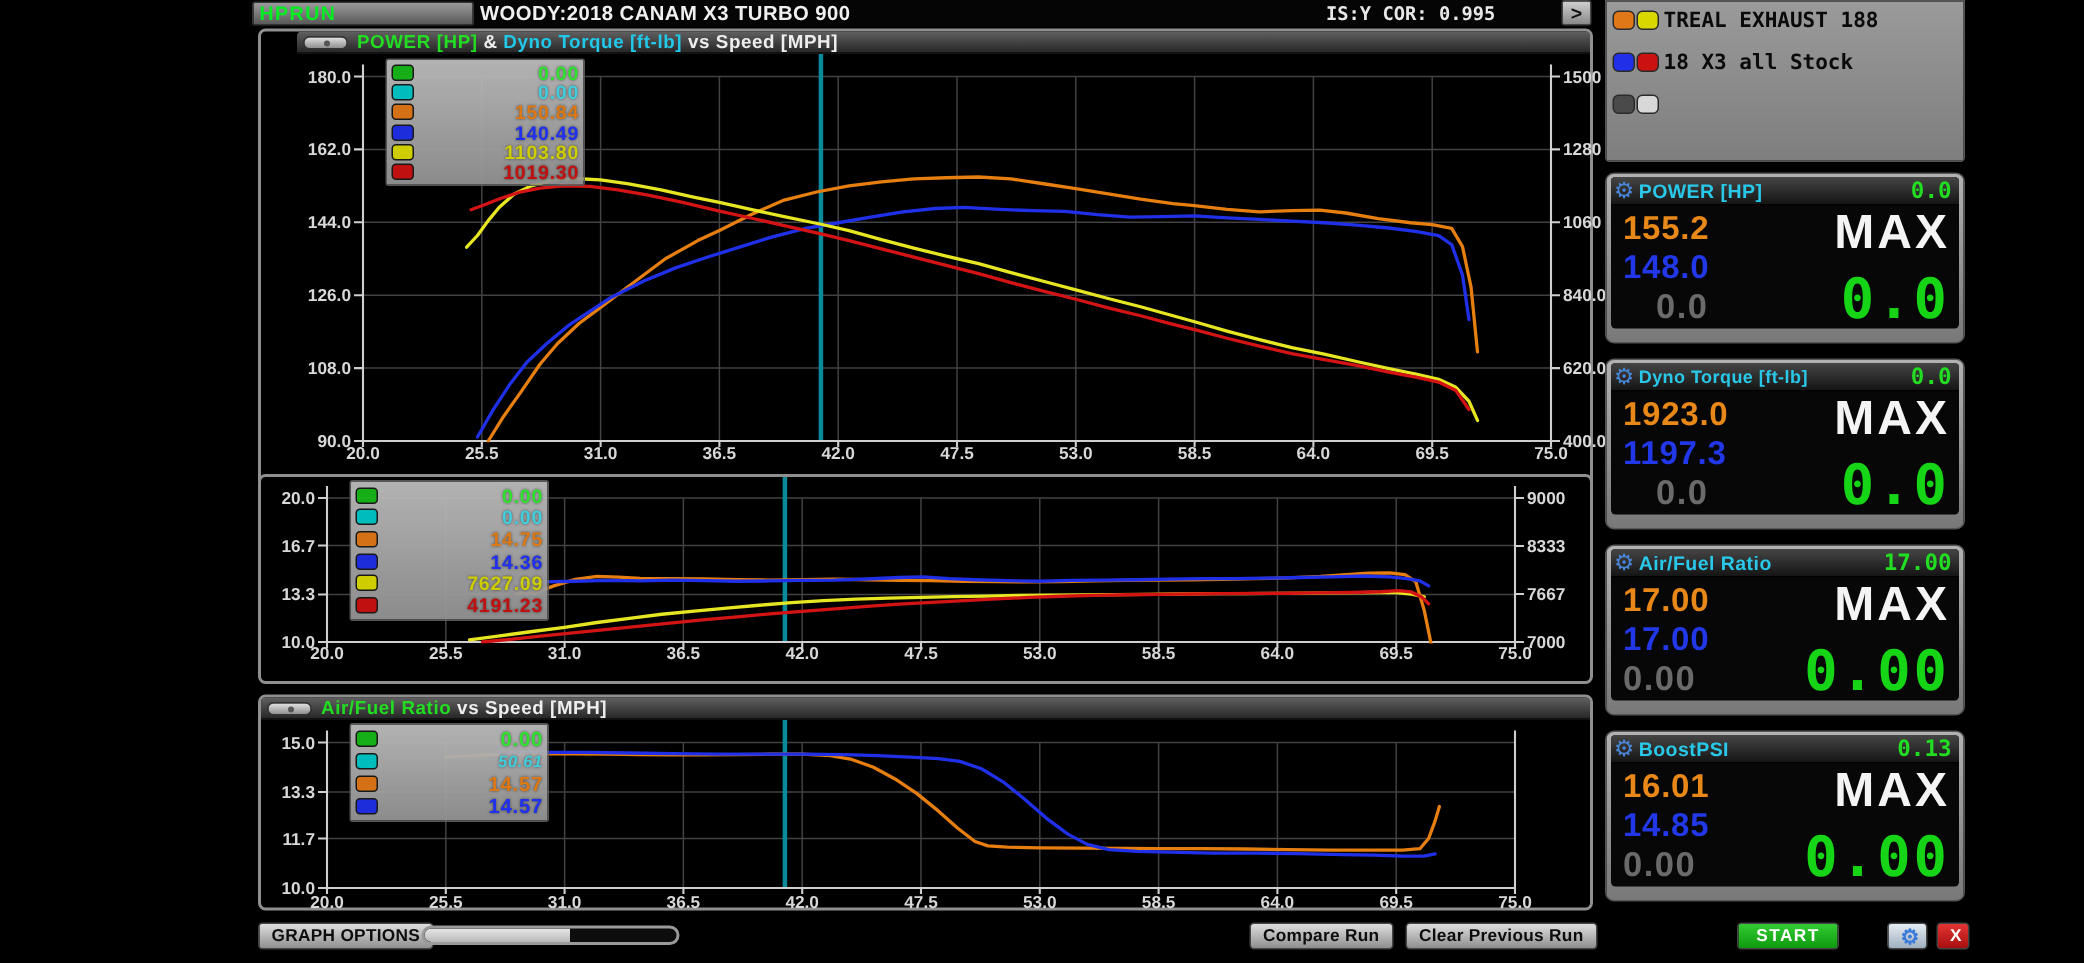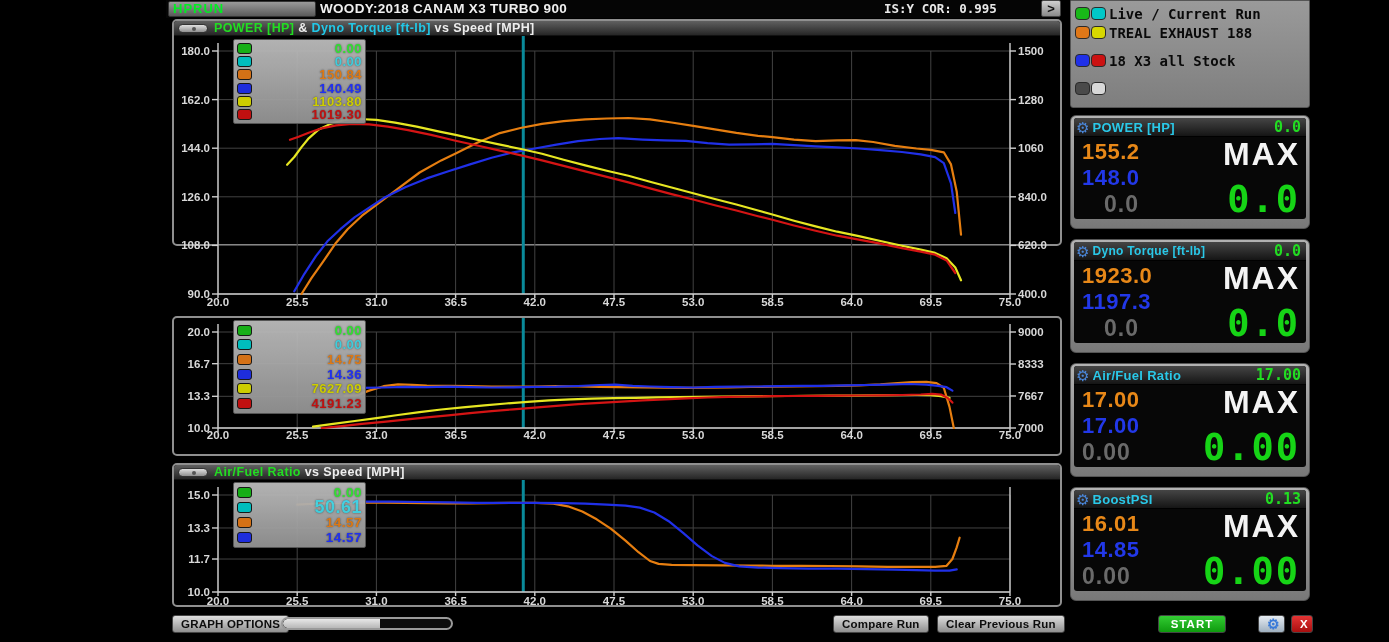--- a/index.html
+++ b/index.html
@@ -89,21 +89,21 @@
 
 <div id="app">
 
   <div class="hdr">
     <div class="app-badge">HPRUN</div>
     <div class="run-title">WOODY:2018 CANAM X3 TURBO 900</div>
     <div class="cor">IS:Y COR: 0.995</div>
     <div class="expand-btn">&gt;</div>
   </div>
 
-  <div class="panel" style="top:19px;height:227px;">
+  <div class="panel" style="top:19px;height:376px;padding-left:24px;">
     <div class="panel-titlebar">
       <div class="collapse-pill"></div>
       <div class="panel-title"><span style="color: rgb(34, 221, 34);">POWER [HP]</span><span style="color: rgb(238, 238, 238);"> &amp; </span><span style="color: rgb(34, 200, 232);">Dyno Torque [ft-lb]</span><span style="color: rgb(238, 238, 238);"> vs Speed [MPH]</span></div>
     </div>
     <div class="chart-body">
         <svg viewBox="0 0 886 275" width="886" height="275">
           <defs>
             <clipPath id="clip0">
               <rect x="44" y="0" width="792" height="259"></rect>
             </clipPath>
@@ -372,40 +372,35 @@
           <polyline points="123.2,24.7 144.8,23.5 166.4,22.8 188.0,22.4 209.6,22.6 231.2,22.8 252.8,23.1 274.4,23.3 296.0,23.3 317.6,23.1 339.2,22.8 360.8,22.8 379.5,23.7 393.9,26.3 408.3,31.5 422.7,39.3 437.1,48.9 451.5,60.6 464.5,72.2 476.0,81.0 484.6,83.9 497.6,84.8 519.2,85.2 548.0,85.4 576.8,85.6 598.4,85.8 627.2,85.8 656.0,86.0 684.8,86.4 713.6,86.8 742.4,86.8 761.1,86.8 772.6,85.8 778.4,79.0 782.7,67.4 785.6,57.7" fill="none" stroke="#e67e10" stroke-width="2.2" stroke-linejoin="round" stroke-linecap="round" clip-path="url(#clip2)"></polyline>
           <polyline points="159.2,22.0 188.0,21.6 216.8,21.6 245.6,22.0 274.4,22.4 303.2,22.8 332.0,22.8 360.8,22.8 389.6,23.1 411.2,23.7 432.8,24.7 451.5,25.7 465.9,27.6 480.3,32.5 494.7,41.2 509.1,52.8 523.5,65.4 537.9,76.1 550.9,82.9 565.3,86.4 584.0,87.6 605.6,88.1 634.4,88.7 663.2,88.7 692.0,89.1 720.8,89.7 742.4,90.1 761.1,90.7 775.5,90.7 782.7,89.3" fill="none" stroke="#2030e8" stroke-width="2.2" stroke-linejoin="round" stroke-linecap="round" clip-path="url(#clip2)"></polyline>
         </svg>
         <div class="legend" style="left: 59px; top: 2px;">
           <div class="legend-row" style="height: 15px;">
             <span class="legend-sq" style="background: rgb(24, 184, 24);"></span>
             <span class="legend-val" style="color: rgb(51, 238, 51); font-size: 13.5px;">0.00</span>
           </div>
           <div class="legend-row" style="height: 15px;">
             <span class="legend-sq" style="background: rgb(0, 200, 200);"></span>
-            <span class="legend-val" style="color: rgb(68, 216, 232); font-size: 18px;">50.61</span>
+            <span class="legend-val" style="color: rgb(68, 216, 232); font-size: 11px; font-style: italic;">50.61</span>
           </div>
           <div class="legend-row" style="height: 15px;">
             <span class="legend-sq" style="background: rgb(224, 120, 24);"></span>
             <span class="legend-val" style="color: rgb(232, 128, 24); font-size: 13.5px;">14.57</span>
           </div>
           <div class="legend-row" style="height: 15px;">
             <span class="legend-sq" style="background: rgb(32, 48, 232);"></span>
             <span class="legend-val" style="color: rgb(34, 51, 255); font-size: 13.5px;">14.57</span>
           </div>
         </div>
       </div>
   </div>
 
   <div class="run-legend">
-    <div class="rl-row">
-      <span class="rl-sq" style="background: rgb(24, 184, 24);"></span>
-      <span class="rl-sq" style="background: rgb(0, 200, 200);"></span>
-      <span class="rl-label">Live / Current Run</span>
-    </div>
     <div class="rl-row">
       <span class="rl-sq" style="background: rgb(224, 120, 24);"></span>
       <span class="rl-sq" style="background: rgb(216, 216, 0);"></span>
       <span class="rl-label">TREAL EXHAUST 188</span>
     </div>
     <div class="rl-row gap">
       <span class="rl-sq" style="background: rgb(32, 48, 232);"></span>
       <span class="rl-sq" style="background: rgb(204, 17, 17);"></span>
       <span class="rl-label">18 X3 all Stock</span>
     </div>

